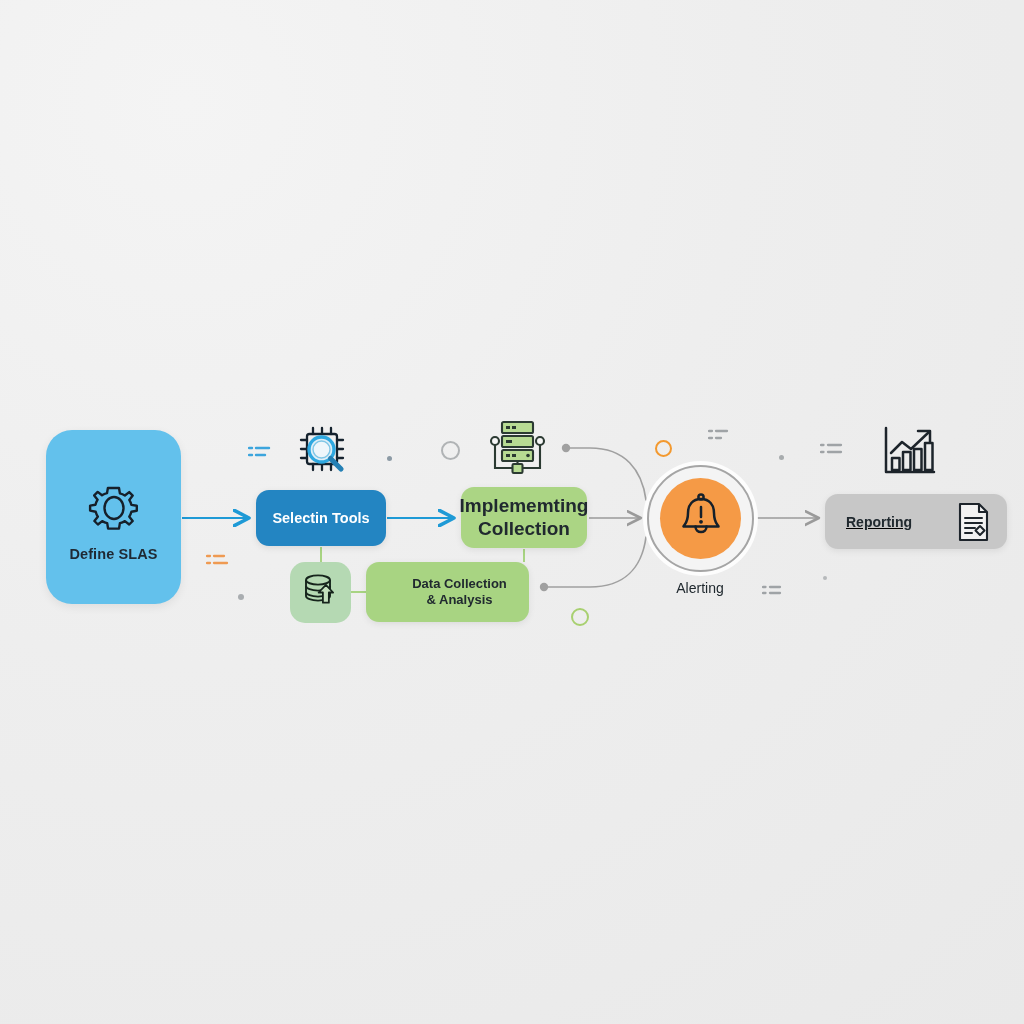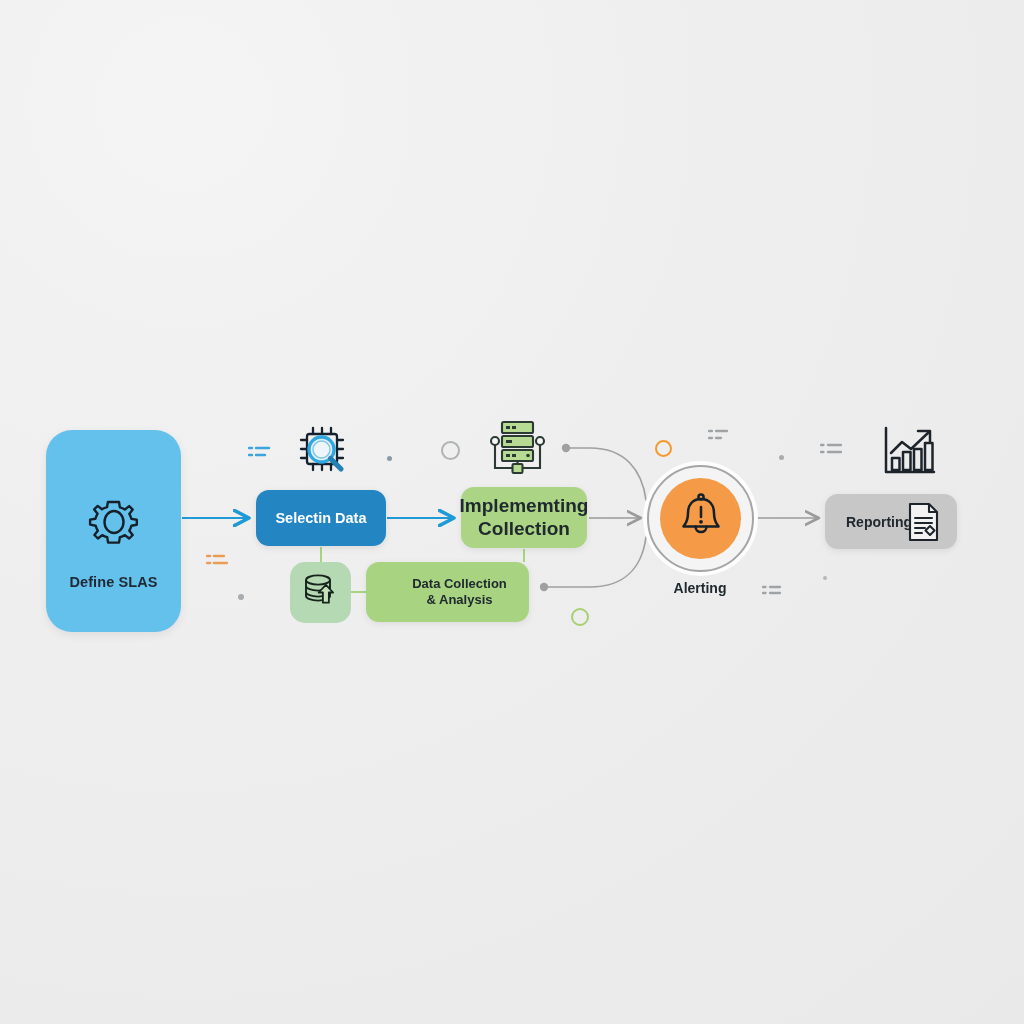--- a/index.html
+++ b/index.html
@@ -9,21 +9,21 @@
     background:
       radial-gradient(circle at 18% 10%, #f4f4f4 0%, #eeeeee 45%, #e9e9e9 100%);
   }
   #stage{position:relative;width:1024px;height:1024px;}
   #svg-layer{position:absolute;inset:0;width:1024px;height:1024px;}
 
   .node{position:absolute;box-sizing:border-box;display:flex;align-items:center;justify-content:center;text-align:center;}
 
   
   #node-slas{
-    left:46px;top:430px;width:135px;height:202px;
+    left:46px;top:430px;width:135px;height:174px;
     border-radius:26px;
     background:#63c1ec;
     flex-direction:column;
     box-shadow:0 3px 10px rgba(0,0,0,.07);
   }
   #node-slas .gear-wrap{margin-top:14px;margin-bottom:26px;}
   #node-slas .nlabel{
     font-size:14.5px;font-weight:bold;color:#1f2933;letter-spacing:.1px;
     position:absolute;bottom:42px;left:0;right:0;
   }
@@ -63,29 +63,30 @@
     left:647px;top:465px;width:107px;height:107px;border-radius:50%;
     background:#f4f4f4;border:2px solid #a5a5a5;
     box-shadow:0 0 0 4px rgba(255,255,255,.85);
   }
   #alert-inner{
     width:81px;height:81px;border-radius:50%;background:#f59a46;
     display:flex;align-items:center;justify-content:center;
   }
   #alert-label{
     position:absolute;left:620px;top:580px;width:160px;text-align:center;
-    font-size:14px;font-weight:bold;color:#20292f;
+    font-size:14px;font-weight:normal;color:#20292f;
   }
 
   
   #node-report{
-    left:825px;top:494px;width:132px;height:55px;border-radius:13px;
+    left:825px;top:494px;width:182px;height:55px;border-radius:13px;
     background:#c7c7c7;
     justify-content:flex-start;
     box-shadow:0 2px 7px rgba(0,0,0,.08);
+    text-decoration:underline;
   }
   #node-report .nlabel{font-size:14px;font-weight:bold;color:#20292f;margin-left:21px;}
   #node-report .doc-ico{position:absolute;right:14px;top:8px;}
 
   
   .float-ico{position:absolute;}
   #ico-chip{left:291px;top:420px;}
   #ico-server{left:486px;top:418px;}
   #ico-chart{left:880px;top:425px;}
 
@@ -156,21 +157,21 @@
         <line x1="46" y1="29" x2="52" y2="29"></line>
         <line x1="46" y1="38" x2="52" y2="38"></line>
       </g>
       <circle cx="30.5" cy="29.5" r="12.5" fill="#dfeef7" stroke="#2fa8e0" stroke-width="3.4"></circle>
       <circle cx="30.5" cy="29.5" r="8.5" fill="#eef6fb" stroke="#7fc6e6" stroke-width="1.4"></circle>
       <line x1="39.5" y1="38.5" x2="50" y2="49" stroke="#2480b5" stroke-width="5.2" stroke-linecap="round"></line>
     </svg>
   </div>
 
   <div class="node" id="node-tools">
-    <span class="nlabel">Selectin Data</span>
+    <span class="nlabel">Selectin Tools</span>
   </div>
 
   <div class="float-ico" id="ico-server">
     <svg width="64" height="62" viewBox="0 0 64 62">
       <g stroke="#2b3a32" stroke-width="2.1" fill="#b7db93" stroke-linejoin="round">
         <rect x="16" y="4" width="31" height="11" rx="1.6"></rect>
         <rect x="16" y="18" width="31" height="11" rx="1.6"></rect>
         <rect x="16" y="32" width="31" height="11" rx="1.6"></rect>
       </g>
       <g fill="#2b3a32">

